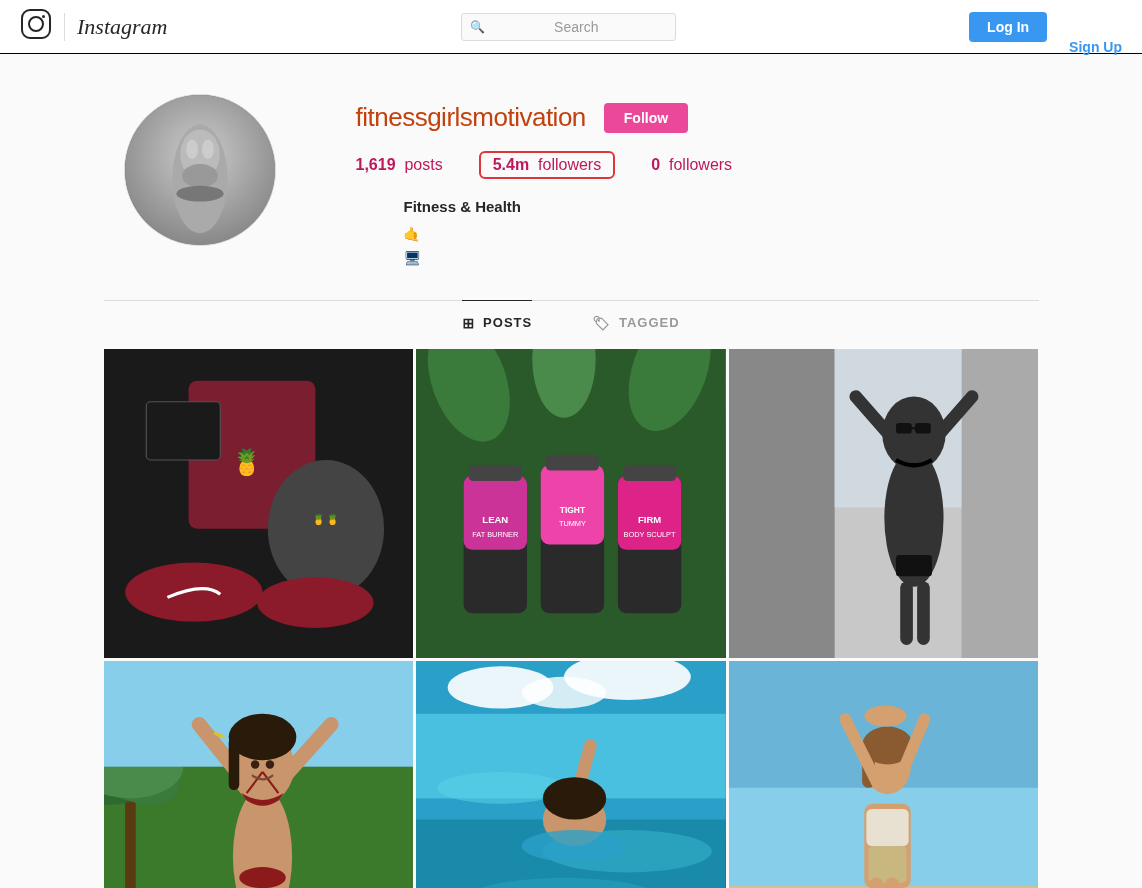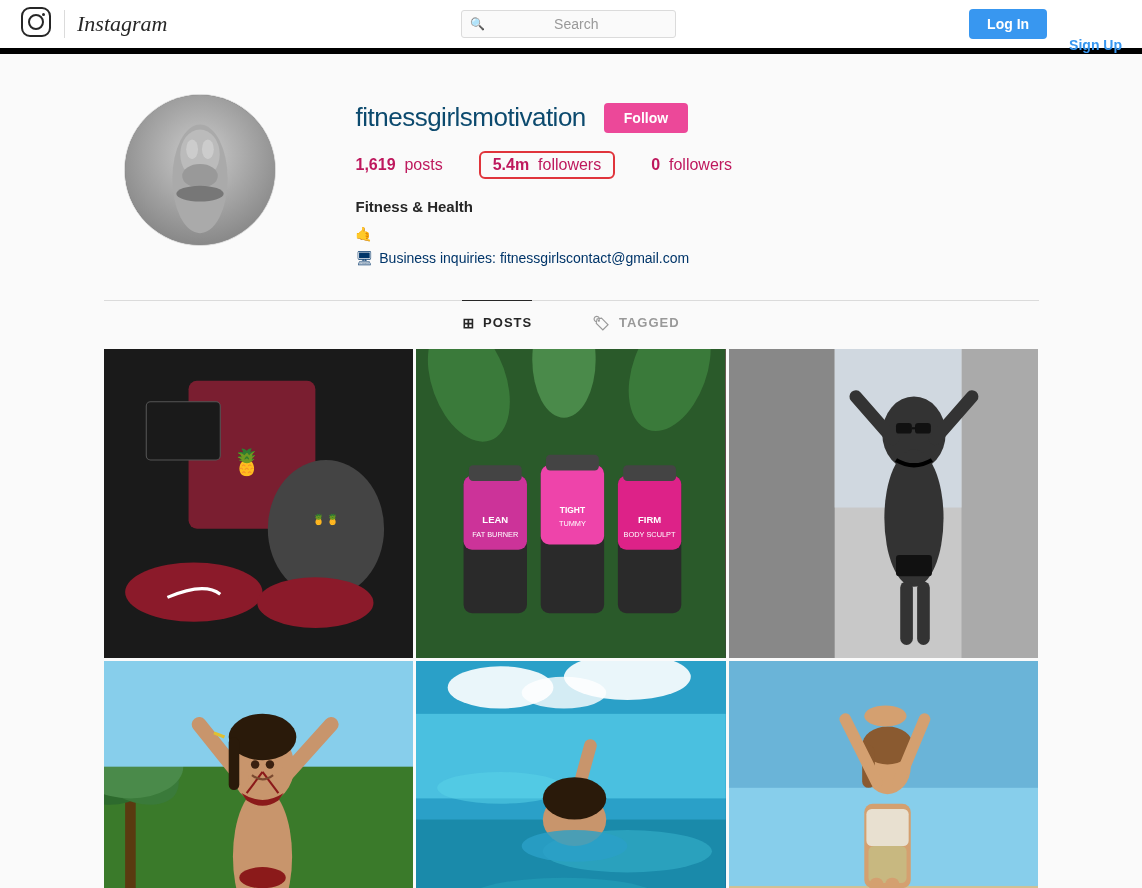--- a/index.html
+++ b/index.html
@@ -1,21 +1,21 @@
 <!DOCTYPE html>
 <html><head>
   <meta charset="utf-8">
   <style>
     * { box-sizing: border-box; margin: 0; padding: 0; }
     body { font-family: -apple-system, BlinkMacSystemFont, 'Segoe UI', Arial, sans-serif; background: #fafafa; color: #262626; }
 
     
     .header {
       background: #fff;
-      border-bottom: 6px solid #000000;
+      border-bottom: 1px solid #000000;
       height: 54px;
       display: flex;
       align-items: center;
       justify-content: space-between;
       padding: 0 20px;
       position: sticky;
       top: 0;
       z-index: 100;
     }
     .header-left {
@@ -126,21 +126,21 @@
     }
     .profile-name-row {
       display: flex;
       align-items: center;
       gap: 18px;
       margin-bottom: 18px;
     }
     .profile-username {
       font-size: 26px;
       font-weight: 300;
-      color: #0c4a6e;
+      color: #c2410c;
       letter-spacing: -0.5px;
     }
     .btn-follow {
       background: #ec4899;
       color: #fff;
       border: none;
       border-radius: 4px;
       padding: 7px 20px;
       font-size: 14px;
       font-weight: 600;
@@ -159,20 +159,21 @@
     .stat-item span {
       font-weight: 600;
     }
     .stat-followers {
       border: 2px solid #e0343b;
       padding: 3px 12px;
       border-radius: 6px;
     }
     .profile-bio {
       line-height: 1.6;
+      margin-left: 48px;
     }
     .bio-name {
       font-weight: 600;
       font-size: 15px;
       margin-bottom: 4px;
     }
     .bio-line {
       font-size: 14px;
       color: #262626;
       display: flex;
@@ -327,21 +328,20 @@
         </div>
       </div>
 
       <div class="profile-bio">
         <div class="bio-name">Fitness &amp; Health</div>
         <div class="bio-line">
           <span>🤙</span>
         </div>
         <div class="bio-link">
           <span>🖥</span>
-          <span>Business inquiries: fitnessgirlscontact@gmail.com</span>
         </div>
       </div>
     </div>
 
   </div>
 </div>
 
 <div class="tabs-container">
   <div class="tabs-row">
     <div class="tab-item active">

